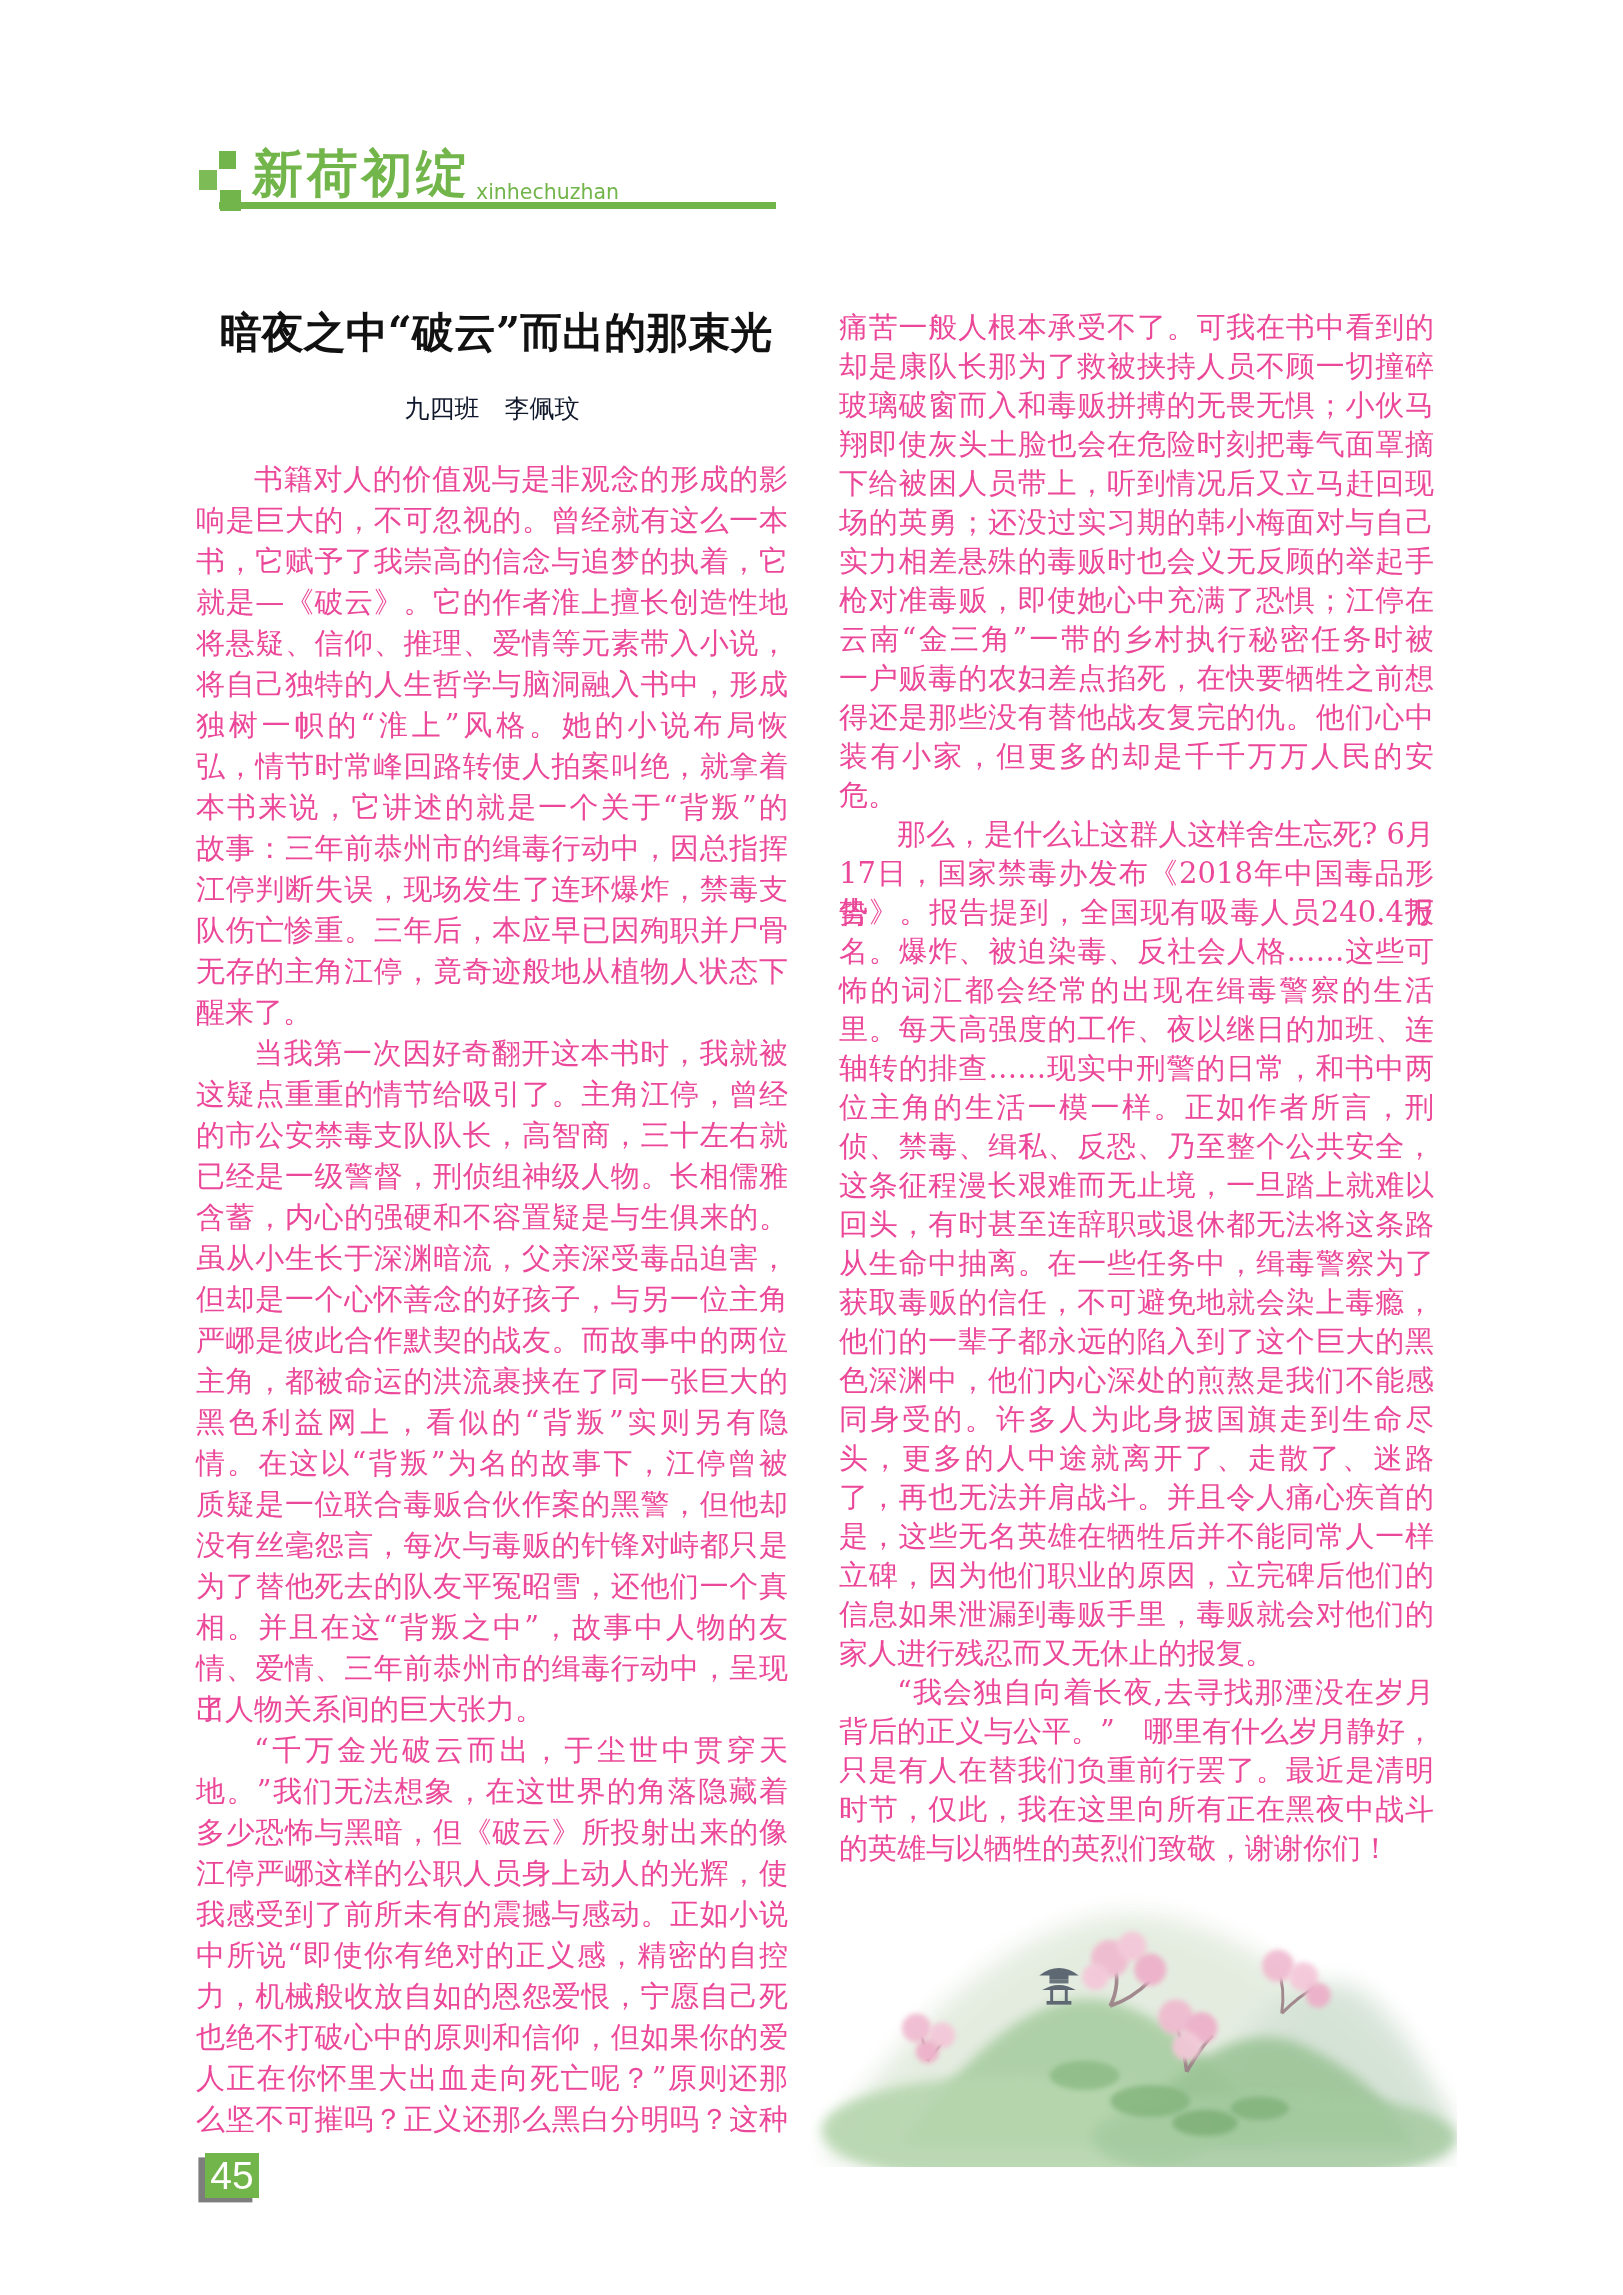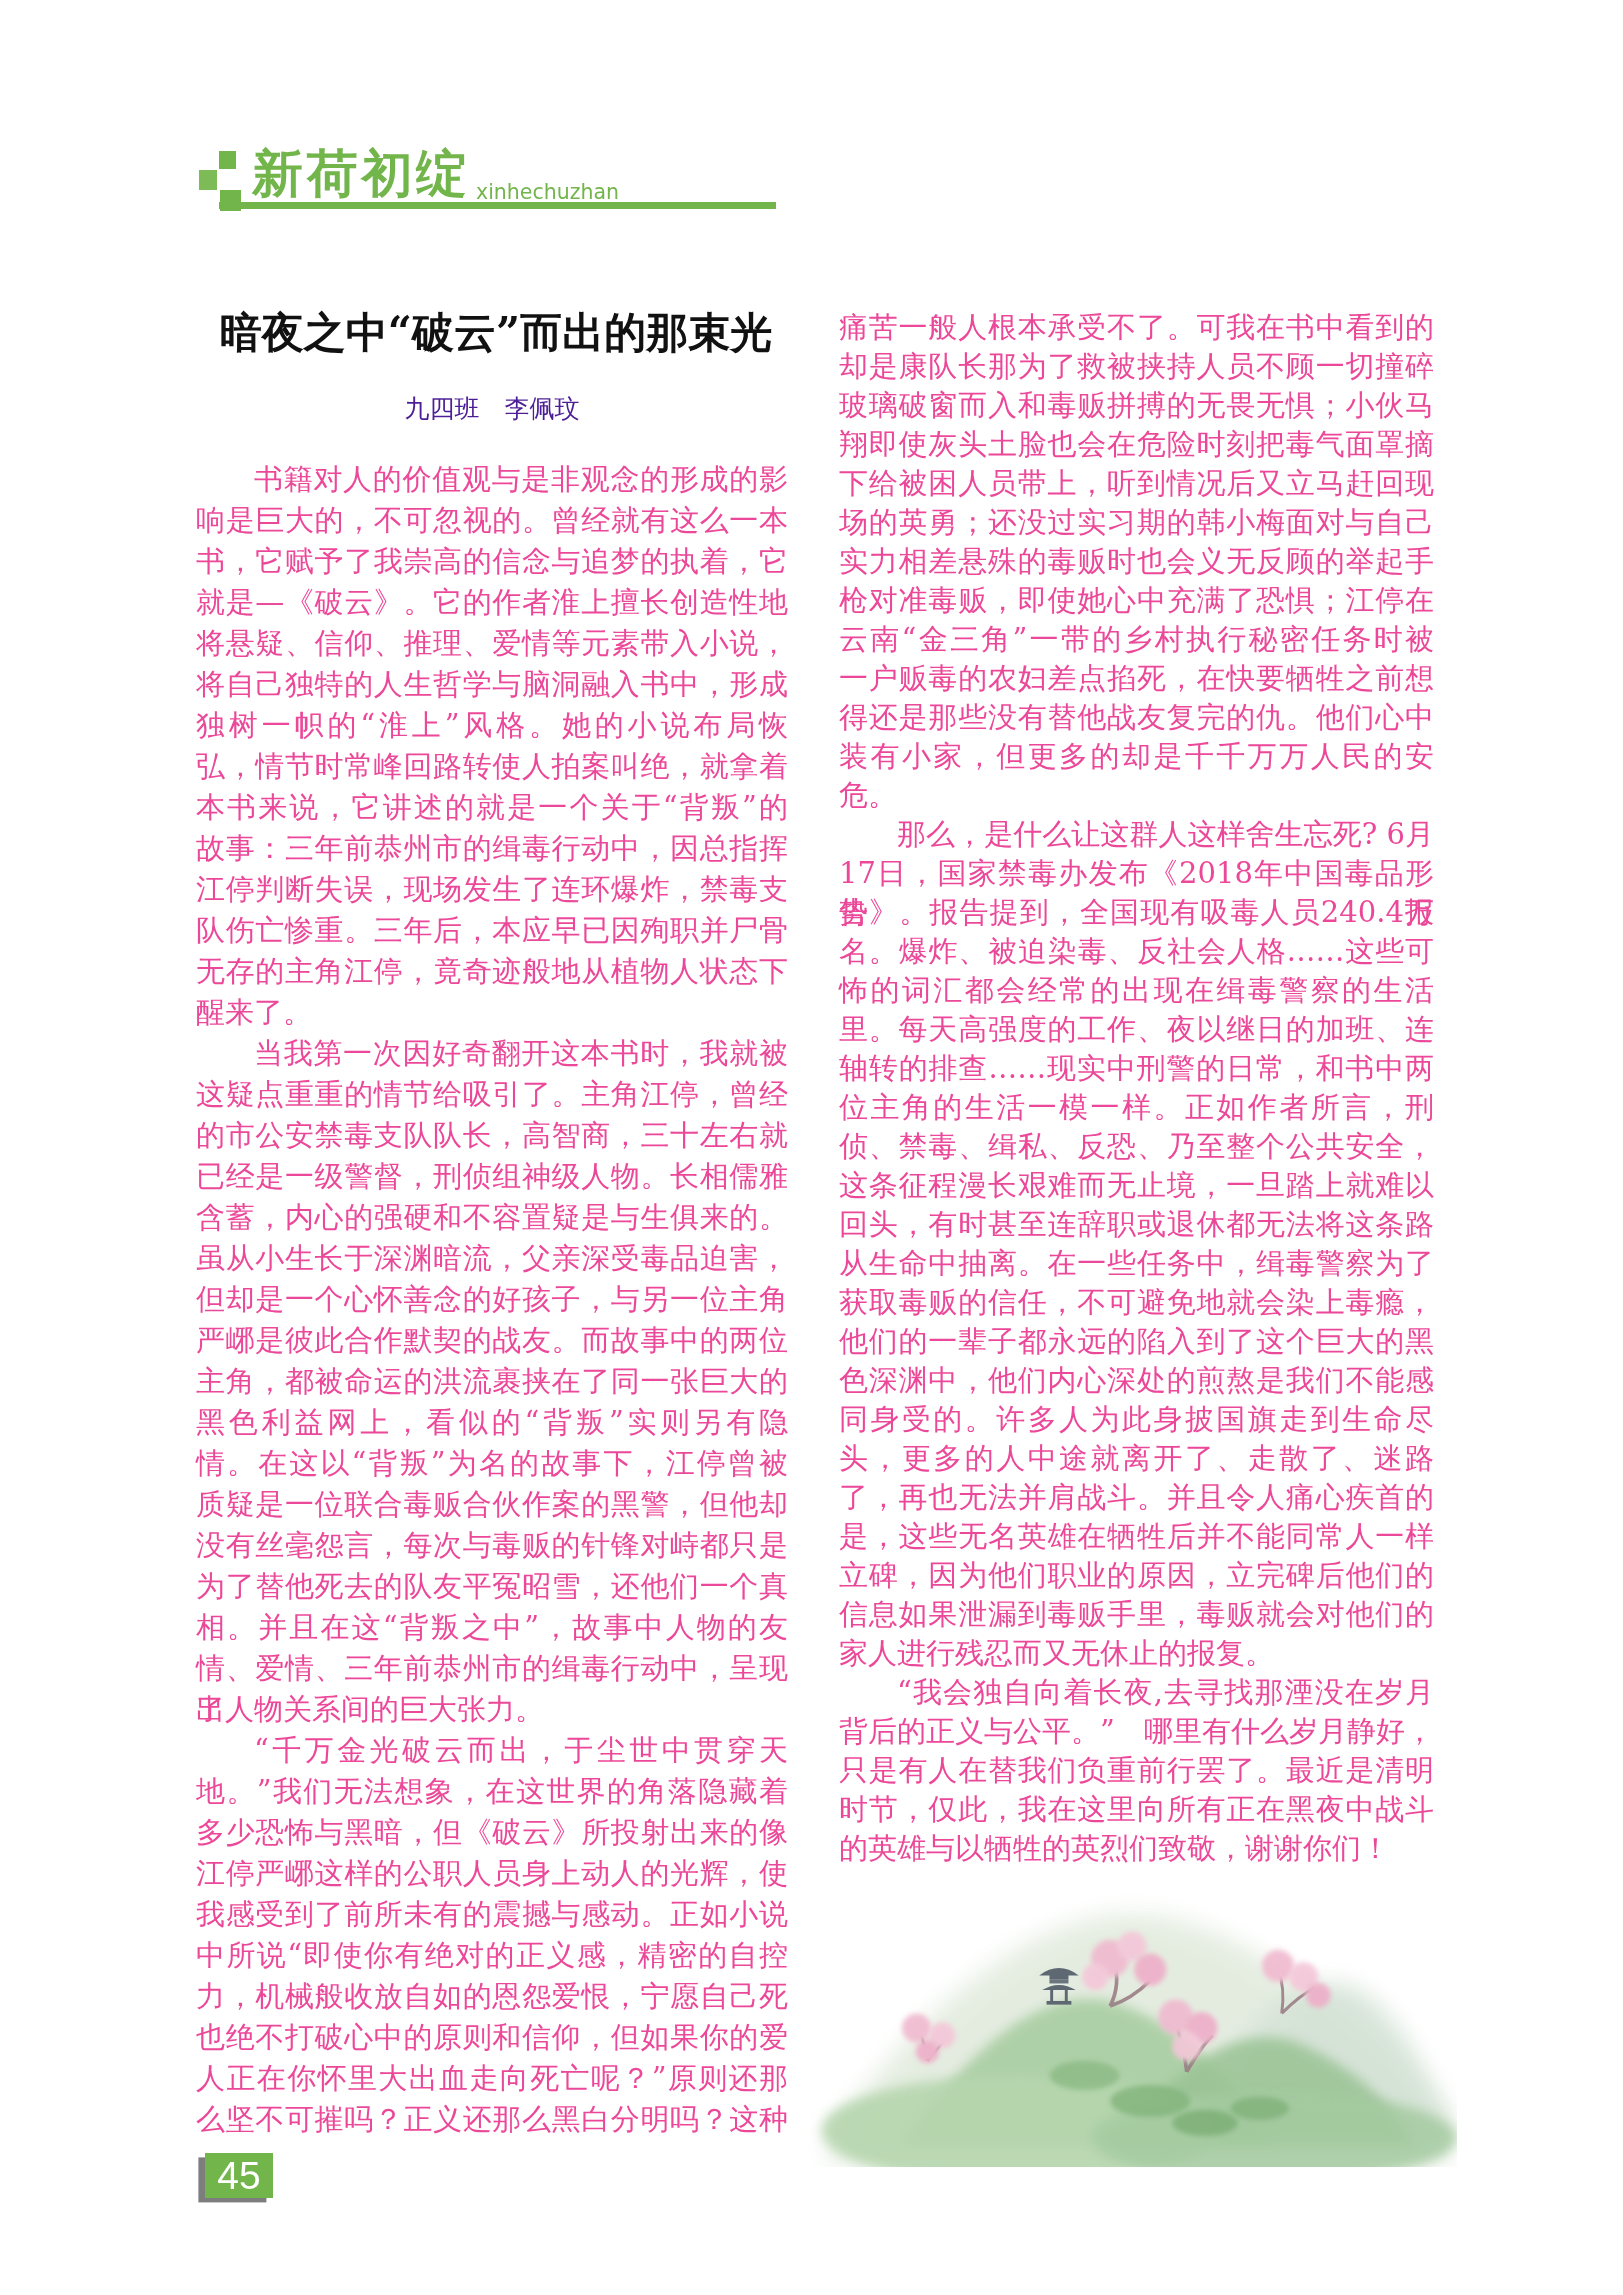--- a/index.html
+++ b/index.html
@@ -34,21 +34,21 @@
     width: 557px; height: 6.6px; background: #72b54a;
   }
   
   .article-title {
     position: absolute; left: 200px; top: 304px; width: 592px;
     text-align: center; font-weight: bold; font-size: 42px;
     line-height: 57px; white-space: nowrap; color: #111;
   }
   .article-author {
     position: absolute; left: 196px; top: 393px; width: 592px;
-    text-align: center; font-size: 25px; line-height: 32px; color: #4c1d95;
+    text-align: center; font-size: 25px; line-height: 32px; color: #0f172a;
   }
   
   .col { position: absolute; font-size: 29px; color: #ec4899; }
   .col-left  { left: 196px;  top: 459px; width: 592px; }
   .col-right { left: 839px; top: 308px; width: 595px; }
   .col-left  .line { line-height: 41px;   height: 41px; }
   .col-right .line { line-height: 39px; height: 39px; }
   .line {
     text-align: justify;
     text-align-last: justify;
@@ -57,21 +57,21 @@
   .line.endline { text-align-last: left; }
   .line.indent  { text-indent: 2em; }
   
   .illustration {
     position: absolute; left: 807px; top: 1889px;
     width: 650px; height: 278px;
   }
   
   .page-num {
     position: absolute; left: 205px; top: 2153px;
-    width: 68px; height: 45px;
+    width: 54px; height: 45px;
     background: #72b54a;
     box-shadow: -6.6px 4.4px 0 0 #7d7d7d;
     color: #ffffff;
     font-family: "Liberation Sans", sans-serif;
     font-size: 39px; line-height: 45px; text-align: center;
   }
 </style>
 </head>
 <body>
 

